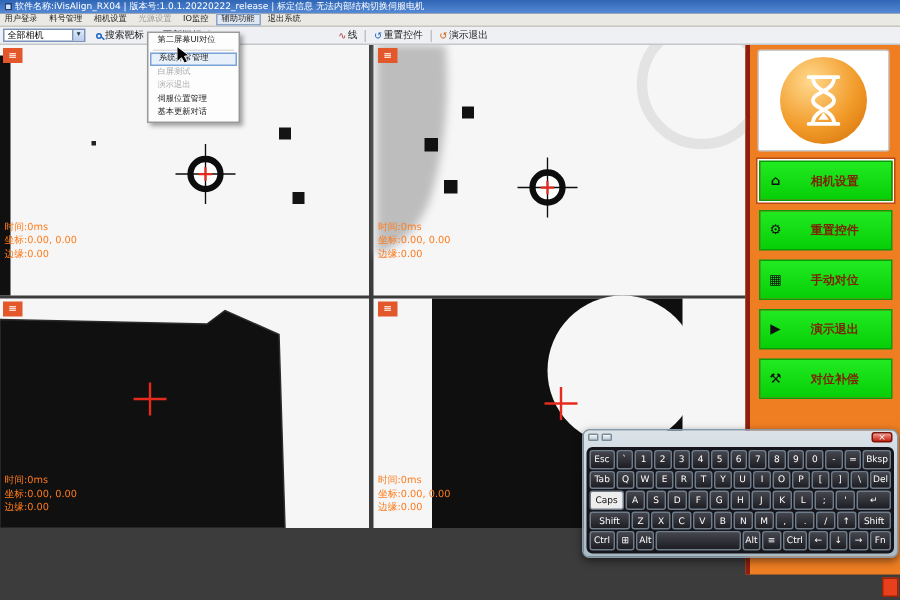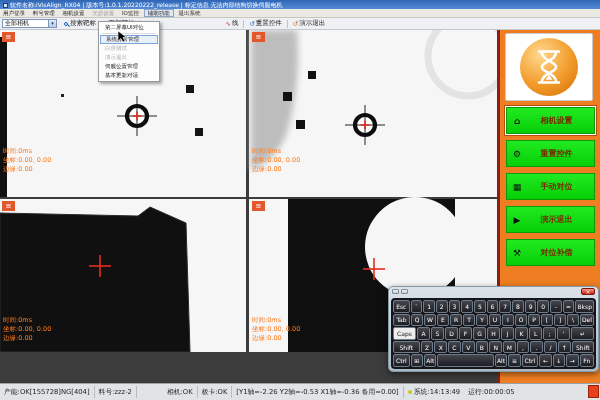--- a/index.html
+++ b/index.html
@@ -231,30 +231,20 @@
     <div class="dd-item disabled">白屏测试</div>
     <div class="dd-item disabled">演示退出</div>
     <div class="dd-item">伺服位置管理</div>
     <div class="dd-item">基本更新对话</div>
   </div>
   <svg class="cursor" width="9" height="12" viewBox="0 0 9 12">
     <polygon points="0,0 0,10 3,7.5 5,11 7,10 5,6.5 8,6" fill="#000" stroke="#fff" stroke-width="0.6"></polygon>
   </svg>
 
 
-  <div class="statusbar">
-    <span class="seg">产能:OK[155728]NG[404]</span>
-    <span class="seg">料号:zzz-2</span>
-    <span class="spacer"></span>
-    <span class="seg">相机:OK</span>
-    <span class="seg">板卡:OK</span>
-    <span class="seg">[Y1轴=-2.26 Y2轴=-0.53 X1轴=-0.36 备用=0.00]</span>
-    <span class="seg noline"><span class="dot"></span><span>系统:14:13:49</span></span>
-    <span class="seg noline">运行:00:00:05</span>
-  </div>
   <div class="alarm"></div>
 
   <div class="osk">
     <div class="osk-title">
       <span class="osk-dot"></span>
       <span class="osk-dot"></span>
       <span class="osk-close">×</span>
     </div>
     <div class="kb-wrap">
         <div class="kb-row">

